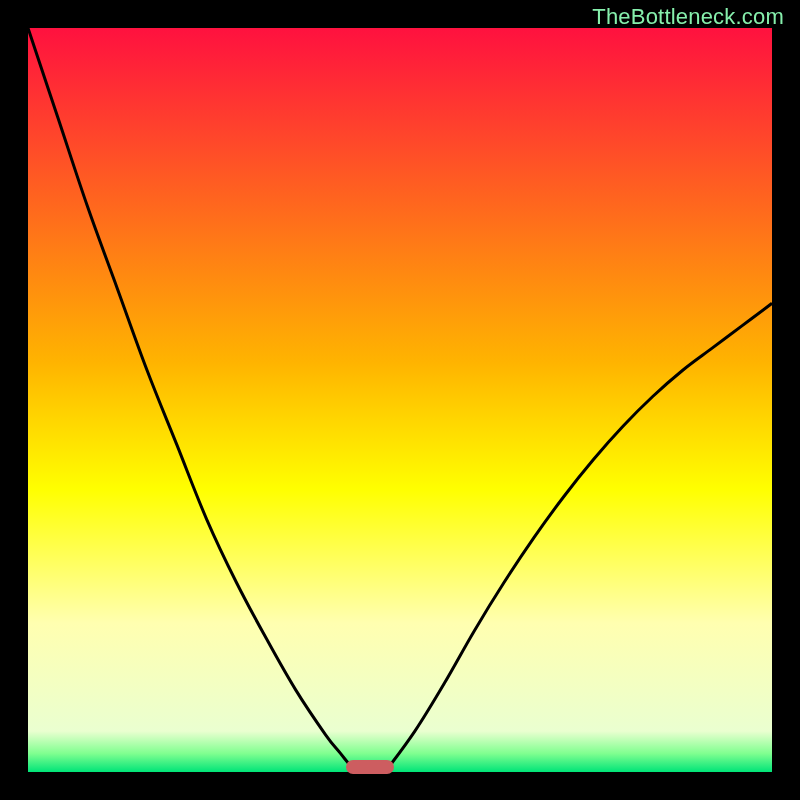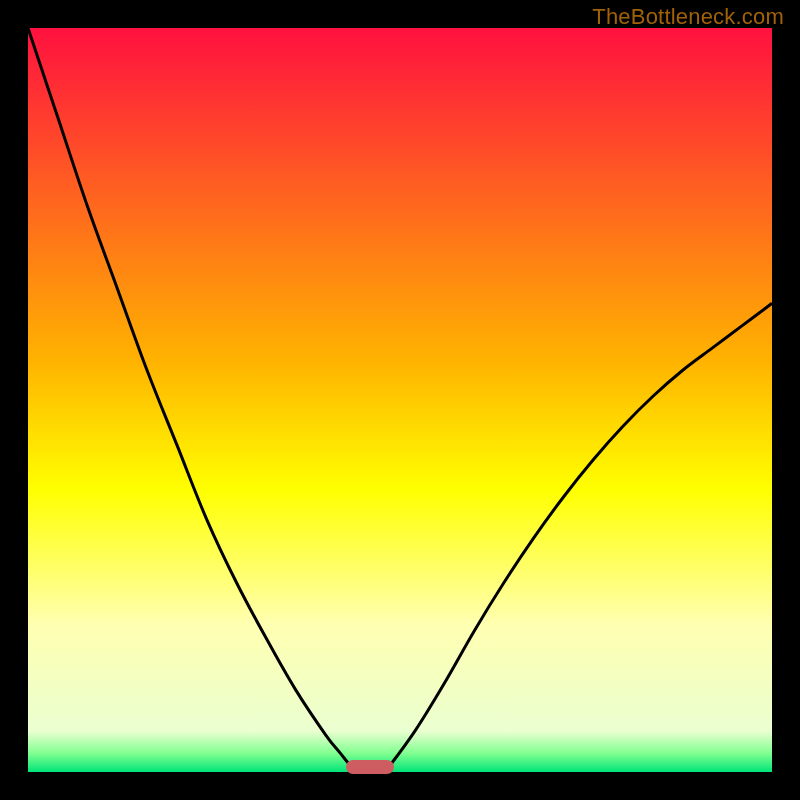--- a/index.html
+++ b/index.html
@@ -23,21 +23,21 @@
     position: absolute;
     left: 0;
     top: 0;
     width: 744px;
     height: 744px;
   }
   .watermark {
     position: absolute;
     top: 4px;
     right: 16px;
-    color: #a16207;
+    color: #86efac;
     font-size: 22px;
     letter-spacing: 0.2px;
   }
   .curve {
     position: absolute;
     left: 0;
     top: 0;
     width: 744px;
     height: 744px;
     pointer-events: none;

